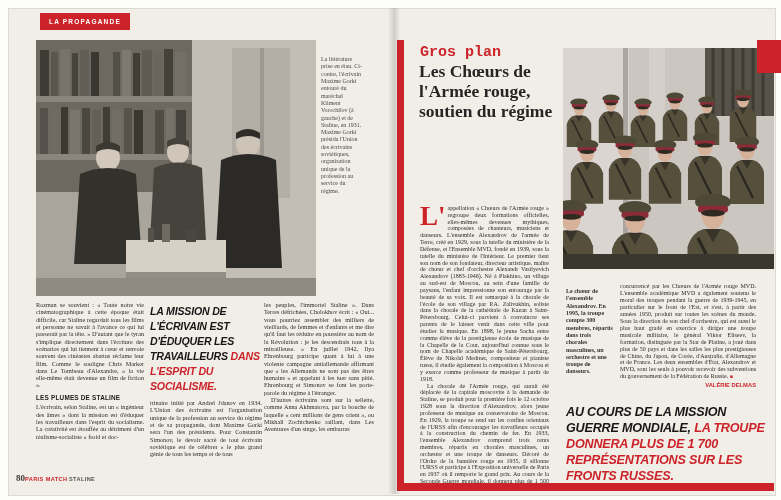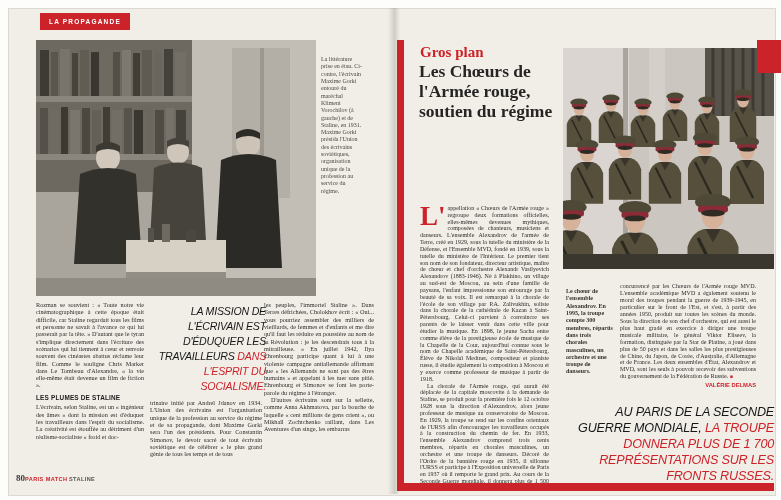--- a/index.html
+++ b/index.html
@@ -9,26 +9,26 @@
   #gutter{left:388px;top:8px;width:12px;height:486px;background:linear-gradient(90deg,rgba(0,0,0,0) 0%,rgba(60,50,45,.18) 55%,rgba(0,0,0,0) 100%);}
   .redbar{background:#cc2229;}
   #section-tag{left:40px;top:13px;height:17px;line-height:17px;padding:0 9px;background:#cc2229;color:#fff;
     font-size:6.5px;font-weight:bold;letter-spacing:1.2px;}
   .bodytext{font-family:"Liberation Serif","DejaVu Serif",serif;font-size:6.2px;line-height:1.18;color:#2d2c2a;text-align:justify;}
   .bodytext p{margin:0;}
   .bodytext p.ind{text-indent:7px;}
   .caption{font-family:"Liberation Serif","DejaVu Serif",serif;font-size:6px;line-height:1.22;color:#4a4845;}
   .subhead{font-family:"Liberation Sans","DejaVu Sans",sans-serif;font-weight:bold;font-size:6.4px;color:#1d1c1b;
     margin:5px 0 2px 0;letter-spacing:.2px;}
-  .pullquote{font-family:"Liberation Sans","DejaVu Sans",sans-serif;font-weight:normal;font-style:italic;
-    color:#171717;letter-spacing:-.2px;text-align:right;}
+  .pullquote{font-family:"Liberation Sans","DejaVu Sans",sans-serif;font-weight:bold;font-style:italic;
+    color:#171717;letter-spacing:-.2px;}
   .pullquote .red{color:#cc2229;}
   #lp-quote{font-size:10.6px;line-height:1.42;}
   #rp-quote{font-size:12.6px;line-height:1.28;}
-  #rp-kicker{font-family:Liberation Serif, serif;font-weight:bold;font-size:15px;color:#cc2229;}
+  #rp-kicker{font-family:Liberation Mono, monospace;font-weight:bold;font-size:15px;color:#cc2229;}
   #rp-headline{font-family:Liberation Serif, serif;font-weight:600;font-size:17.5px;line-height:1.13;color:#262524;}
   #rp-body{font-size:6px;line-height:1.14;height:278px;overflow:hidden;}
   #rp-body .dropcap{float:left;font-family:"Liberation Serif","DejaVu Serif",serif;font-weight:bold;
     font-size:27px;line-height:.78;color:#cc2229;margin:1px 2px 0 0;}
   #rp-caption{font-weight:bold;color:#35332f;}
   #rp-col3{font-size:6px;line-height:1.16;}
   .byline{font-family:"Liberation Sans","DejaVu Sans",sans-serif;font-weight:bold;font-size:5.8px;color:#cc2229;text-align:right;margin-top:2px;}
   .endmark{color:#cc2229;font-size:5px;}
   #footer{left:16px;top:473px;font-size:6px;color:#333;}
   #footer .pnum{font-family:"Liberation Serif","DejaVu Serif",serif;font-weight:bold;font-size:9px;color:#3a3937;margin-right:0;}
@@ -189,15 +189,15 @@
 </div>
 
 <div id="rp-caption" class="abs caption" style="left:566px;top:288px;width:47px;">Le chœur de l'ensemble Alexandrov. En 1995, la troupe compte 300 membres, répartis dans trois chorales masculines, un orchestre et une troupe de danseurs.</div>
 
 <div id="rp-col3" class="abs bodytext" style="left:620px;top:283px;width:136px;">
   <p><span>concurrencé par les Chœurs de l'Armée rouge MVD. L'ensemble académique MVD a également soutenu le moral des troupes pendant la guerre de 1939-1945, en particulier sur le front de l'Est, et s'est, à partir des années 1950, produit sur toutes les scènes du monde. Sous la direction de son chef d'orchestre, qui est aussi le plus haut gradé en exercice à diriger une troupe musicale militaire, le général Viktor Eliseev, la formation, distinguée par la Star de Platine, a joué dans plus de 50 pays et dans les salles les plus prestigieuses de Chine, du Japon, de Corée, d'Australie, d'Allemagne et de France. Les deux ensembles d'État, Alexandrov et MVD, sont les seuls à pouvoir recevoir des subventions du gouvernement de la Fédération de Russie.</span> <span class="endmark">■</span></p>
   <div class="byline">VALÉRIE DELMAS</div>
 </div>
 
 <div id="rp-quote" class="abs pullquote" style="left:566px;top:404px;width:208px;">
-  <span>AU PARIS DE LA SECONDE GUERRE MONDIALE,</span>
+  <span>AU COURS DE LA MISSION GUERRE MONDIALE,</span>
   <span class="red">LA TROUPE DONNERA PLUS DE 1 700 REPRÉSENTATIONS SUR LES FRONTS RUSSES.</span>
 </div>
 
 </body></html>

